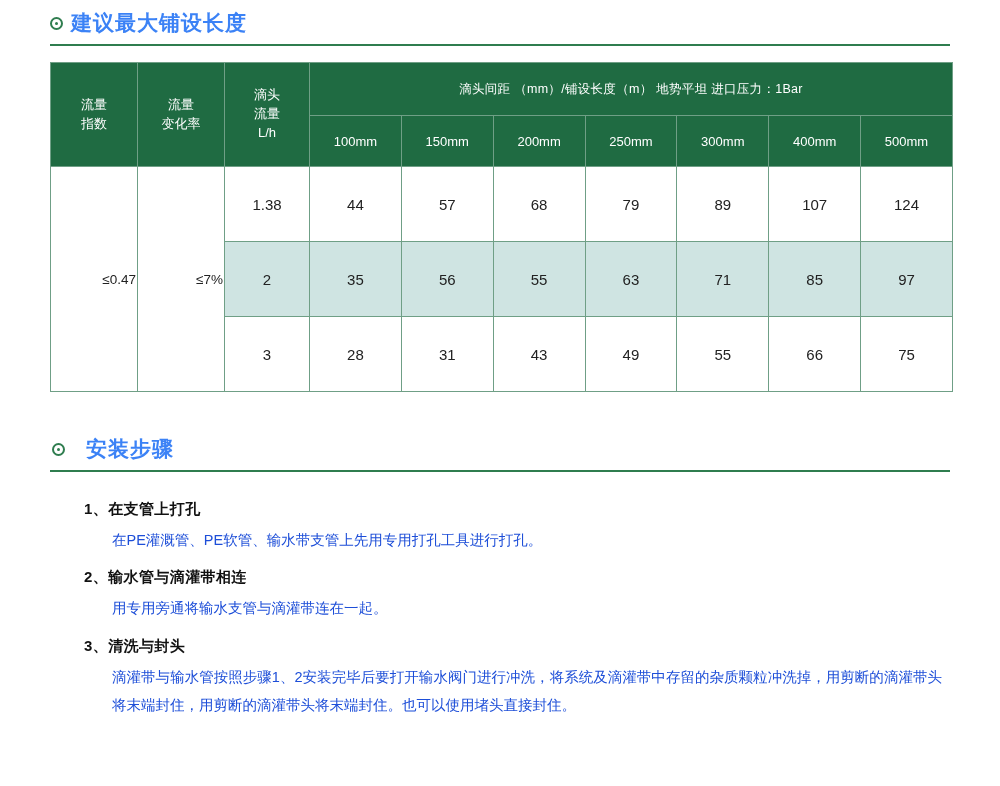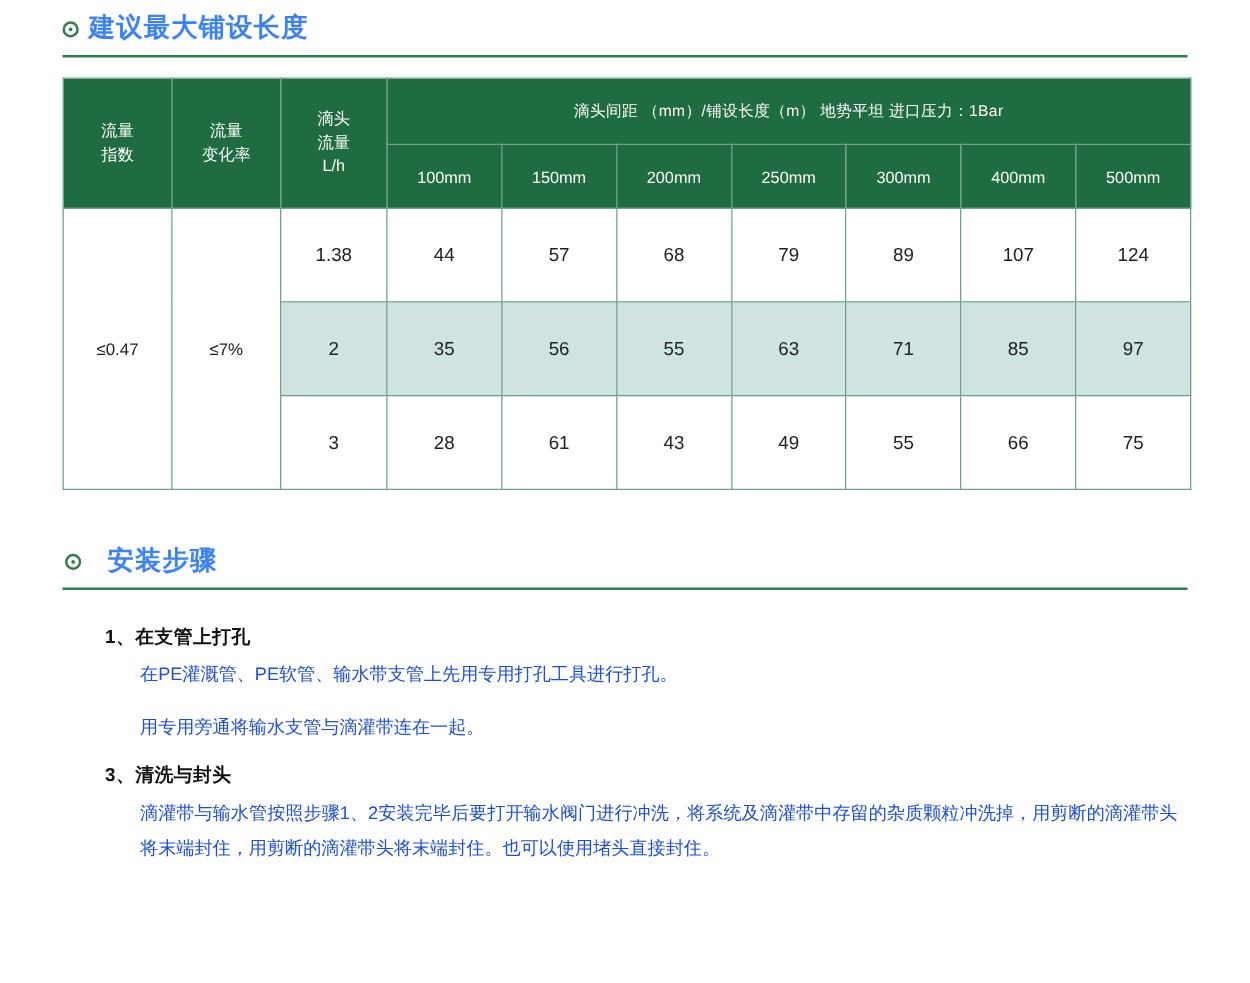--- a/index.html
+++ b/index.html
@@ -111,20 +111,21 @@
     background: #ffffff;
     color: #222222;
     font-size: 15px;
   }
   tbody tr.alt td {
     background: #cfe4e2;
   }
   tbody td.merge {
     background: #ffffff;
     font-size: 13.5px;
+    text-align: right;
   }
 
   
   .steps {
     position: absolute;
     left: 50px;
     top: 500px;
     width: 900px;
   }
   .step {
@@ -209,21 +210,21 @@
           <td>56</td>
           <td>55</td>
           <td>63</td>
           <td>71</td>
           <td>85</td>
           <td>97</td>
         </tr>
         <tr>
           <td>3</td>
           <td>28</td>
-          <td>61</td>
+          <td>31</td>
           <td>43</td>
           <td>49</td>
           <td>55</td>
           <td>66</td>
           <td>75</td>
         </tr>
       </tbody>
     </table>
   </div>
 
@@ -232,20 +233,21 @@
     <span class="title">安装步骤</span>
   </div>
   <div class="head-rule" id="rule2"></div>
 
   <div class="steps">
     <div class="step">
       <div class="step-title">1、在支管上打孔</div>
       <div class="step-body">在PE灌溉管、PE软管、输水带支管上先用专用打孔工具进行打孔。</div>
     </div>
     <div class="step">
+      <div class="step-title">2、输水管与滴灌带相连</div>
       <div class="step-body">用专用旁通将输水支管与滴灌带连在一起。</div>
     </div>
     <div class="step">
       <div class="step-title">3、清洗与封头</div>
       <div class="step-body wide">滴灌带与输水管按照步骤1、2安装完毕后要打开输水阀门进行冲洗，将系统及滴灌带中存留的杂质颗粒冲洗掉，用剪断的滴灌带头将末端封住，用剪断的滴灌带头将末端封住。也可以使用堵头直接封住。</div>
     </div>
   </div>
 
 </div>
 

